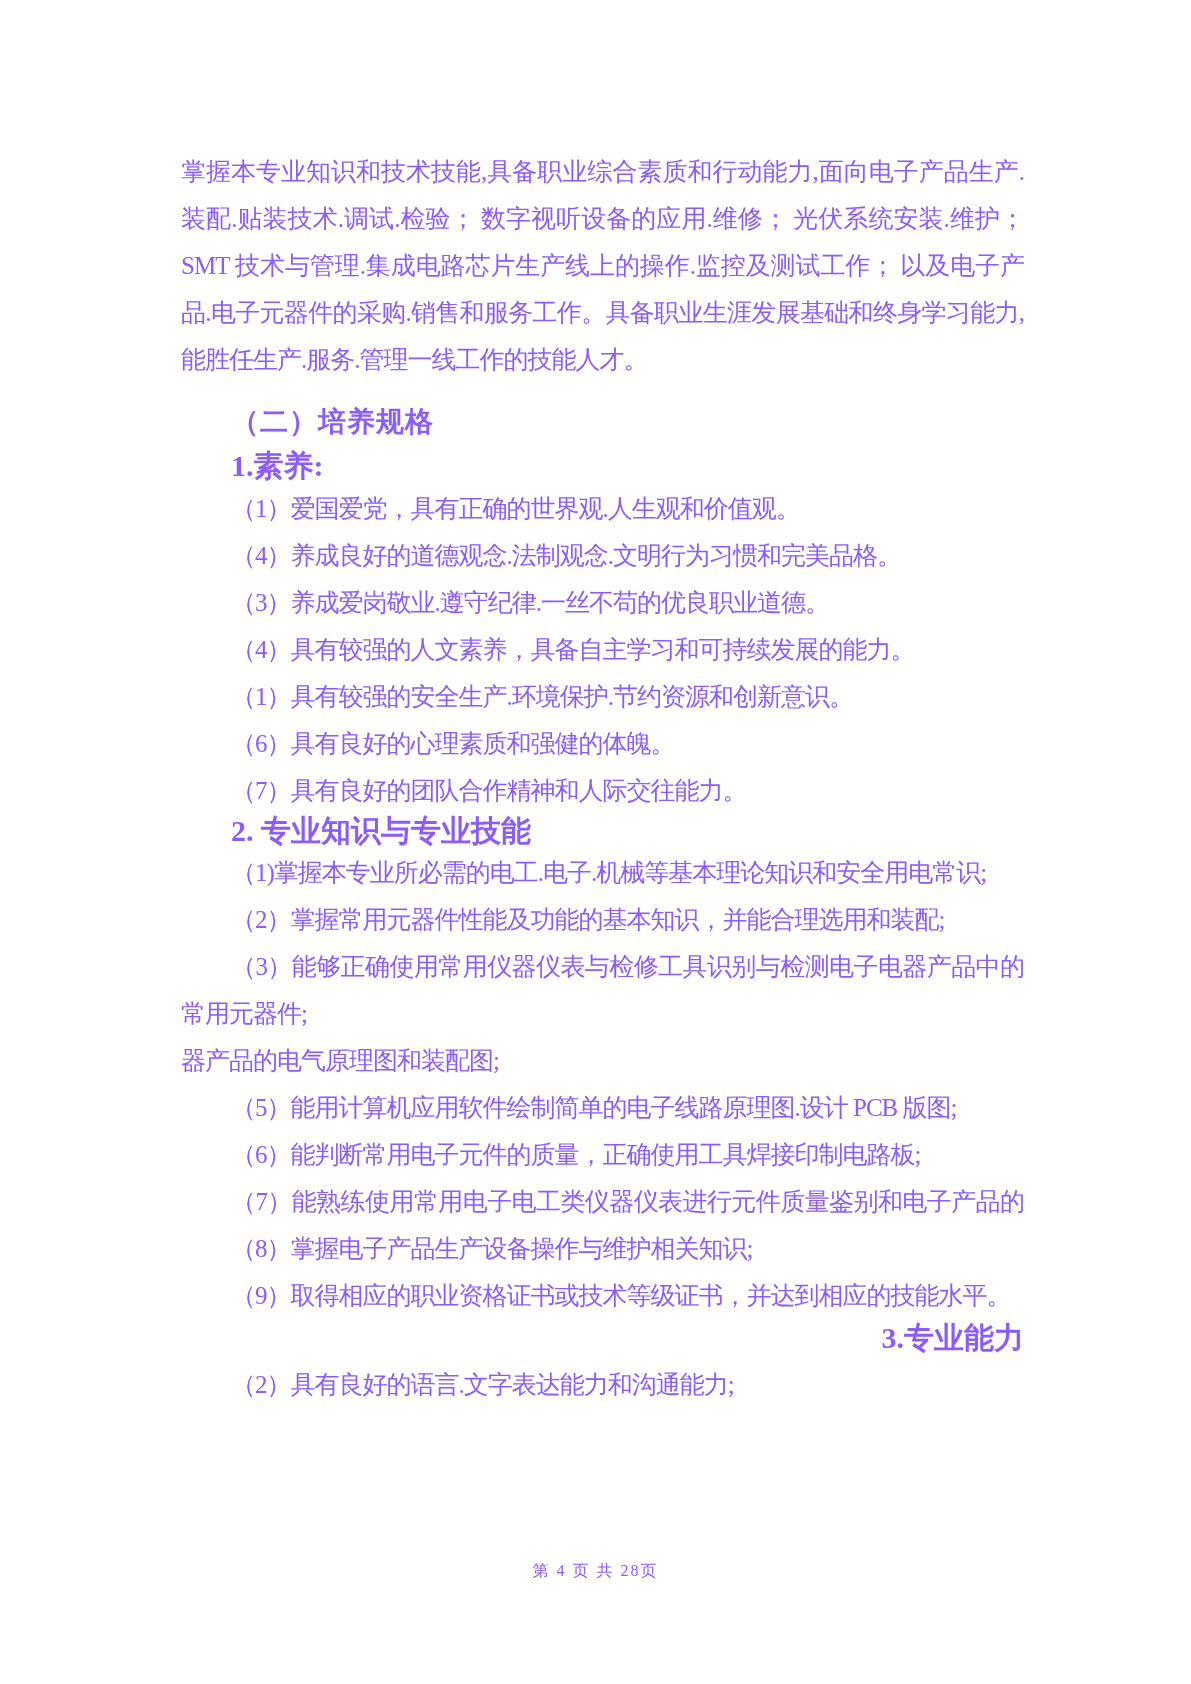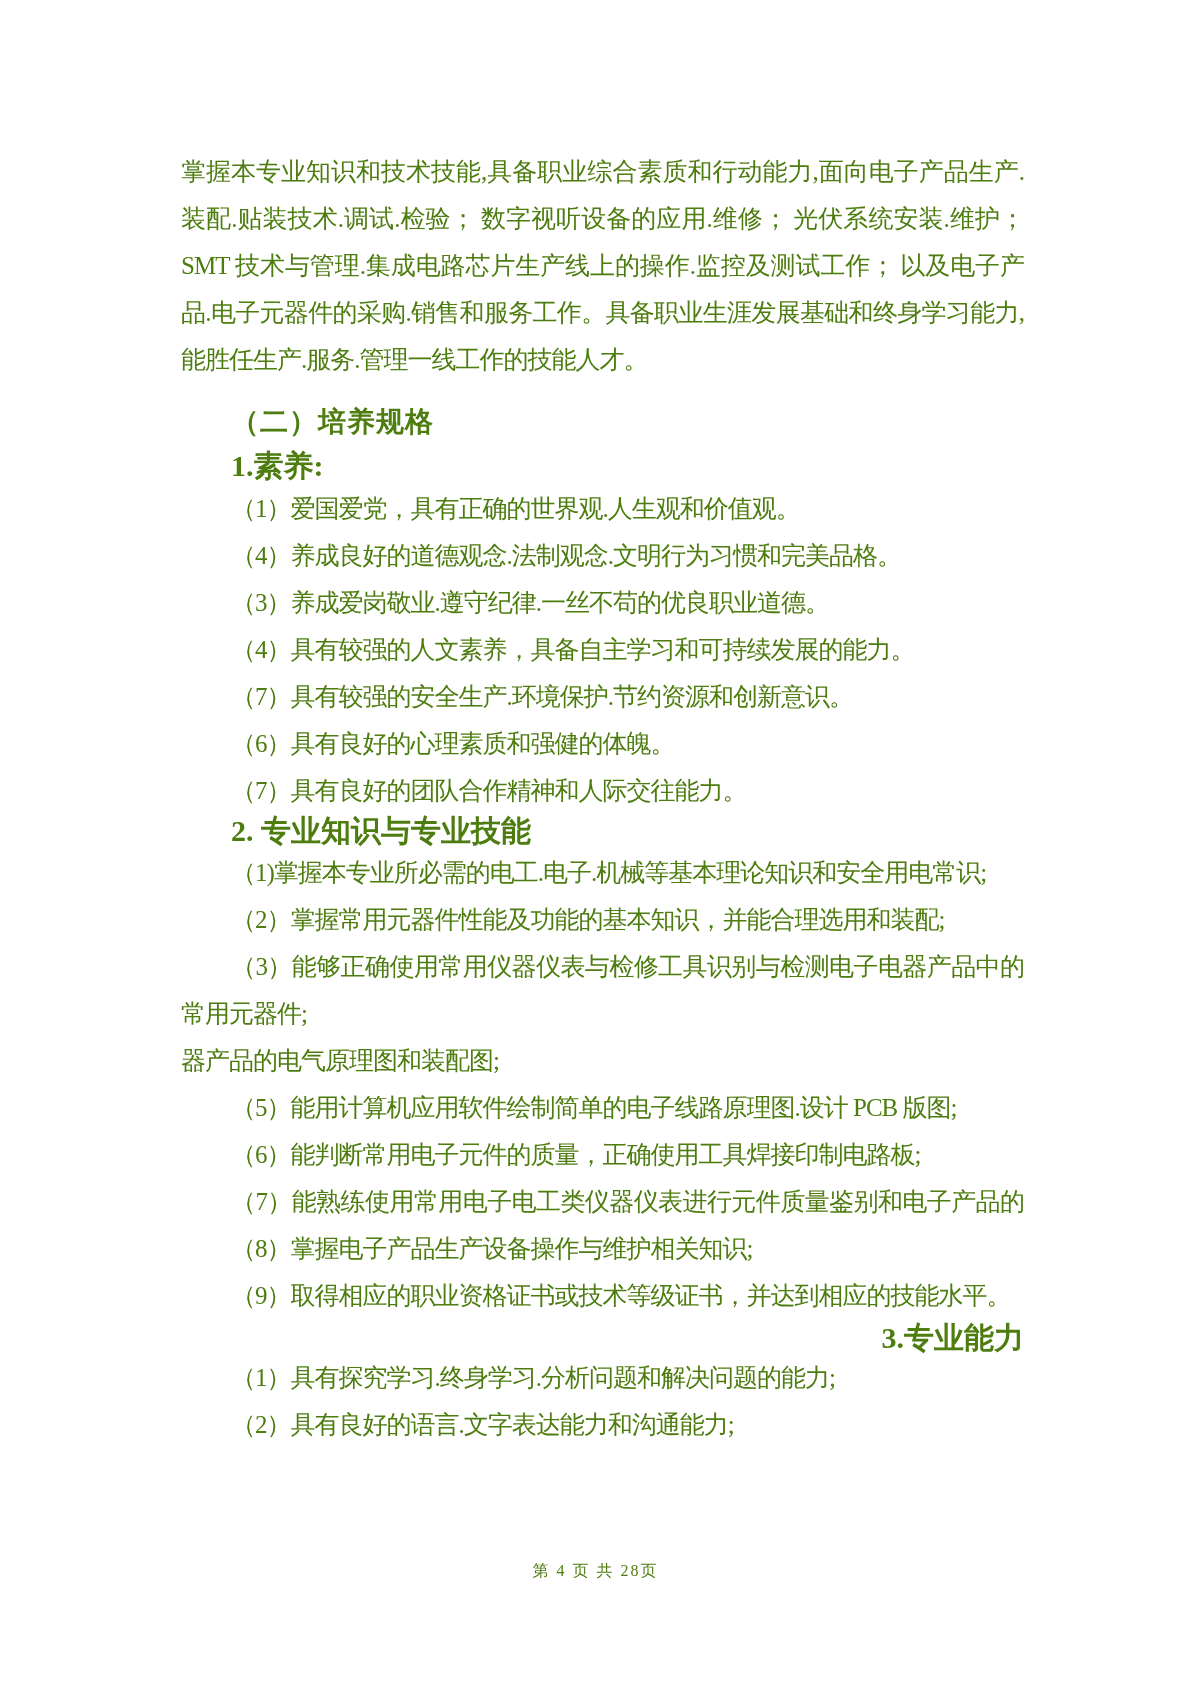--- a/index.html
+++ b/index.html
@@ -7,21 +7,21 @@
     padding: 0;
     background: #ffffff;
   }
   .page {
     position: relative;
     width: 1191px;
     height: 1684px;
     background: #ffffff;
     overflow: hidden;
     font-family: "Liberation Serif", "DejaVu Serif", serif;
-    color: #4d7c0f;
+    color: #8b5cf6;
   }
   .content {
     position: absolute;
     left: 181px;
     top: 148px;
     width: 843px;
   }
   .line {
     height: 47px;
     line-height: 47px;
@@ -64,32 +64,31 @@
       <div class="line body just">装配.贴装技术.调试.检验； 数字视听设备的应用.维修； 光伏系统安装.维护；</div>
       <div class="line body just">SMT 技术与管理.集成电路芯片生产线上的操作.监控及测试工作； 以及电子产</div>
       <div class="line body just">品.电子元器件的采购.销售和服务工作。具备职业生涯发展基础和终身学习能力,</div>
       <div class="line body">能胜任生产.服务.管理一线工作的技能人才。</div>
       <div class="line h-section ind" style="margin-top: 15px;">（二）培养规格</div>
       <div class="line h-num ind" style="margin-top: -3px;">1.素养:</div>
       <div class="line body ind" style="margin-top: -4px;">（1）爱国爱党，具有正确的世界观.人生观和价值观。</div>
       <div class="line body ind">（4）养成良好的道德观念.法制观念.文明行为习惯和完美品格。</div>
       <div class="line body ind">（3）养成爱岗敬业.遵守纪律.一丝不苟的优良职业道德。</div>
       <div class="line body ind">（4）具有较强的人文素养，具备自主学习和可持续发展的能力。</div>
-      <div class="line body ind">（7）具有较强的安全生产.环境保护.节约资源和创新意识。</div>
+      <div class="line body ind">（1）具有较强的安全生产.环境保护.节约资源和创新意识。</div>
       <div class="line body ind">（6）具有良好的心理素质和强健的体魄。</div>
       <div class="line body ind">（7）具有良好的团队合作精神和人际交往能力。</div>
       <div class="line h-num ind" style="margin-top: -7px;">2.  专业知识与专业技能</div>
       <div class="line body ind" style="margin-top: -5px;">（1)掌握本专业所必需的电工.电子.机械等基本理论知识和安全用电常识;</div>
       <div class="line body ind">（2）掌握常用元器件性能及功能的基本知识，并能合理选用和装配;</div>
       <div class="line body ind just">（3）能够正确使用常用仪器仪表与检修工具识别与检测电子电器产品中的</div>
       <div class="line body">常用元器件;</div>
       <div class="line body">器产品的电气原理图和装配图;</div>
       <div class="line body ind">（5）能用计算机应用软件绘制简单的电子线路原理图.设计 PCB 版图;</div>
       <div class="line body ind">（6）能判断常用电子元件的质量，正确使用工具焊接印制电路板;</div>
       <div class="line body ind just">（7）能熟练使用常用电子电工类仪器仪表进行元件质量鉴别和电子产品的</div>
       <div class="line body ind">（8）掌握电子产品生产设备操作与维护相关知识;</div>
       <div class="line body ind">（9）取得相应的职业资格证书或技术等级证书，并达到相应的技能水平。</div>
       <div class="line h-num ind" style="margin-top: -5px; text-align: right;">3.专业能力</div>
-      <div class="line body ind" style="margin-top: -7px;">（1）具有探究学习.终身学习.分析问题和解决问题的能力;</div>
       <div class="line body ind">（2）具有良好的语言.文字表达能力和沟通能力;</div>
     </div>
   <div class="footer">第 4 页 共 28页</div>
 </div>
 
 </body></html>

